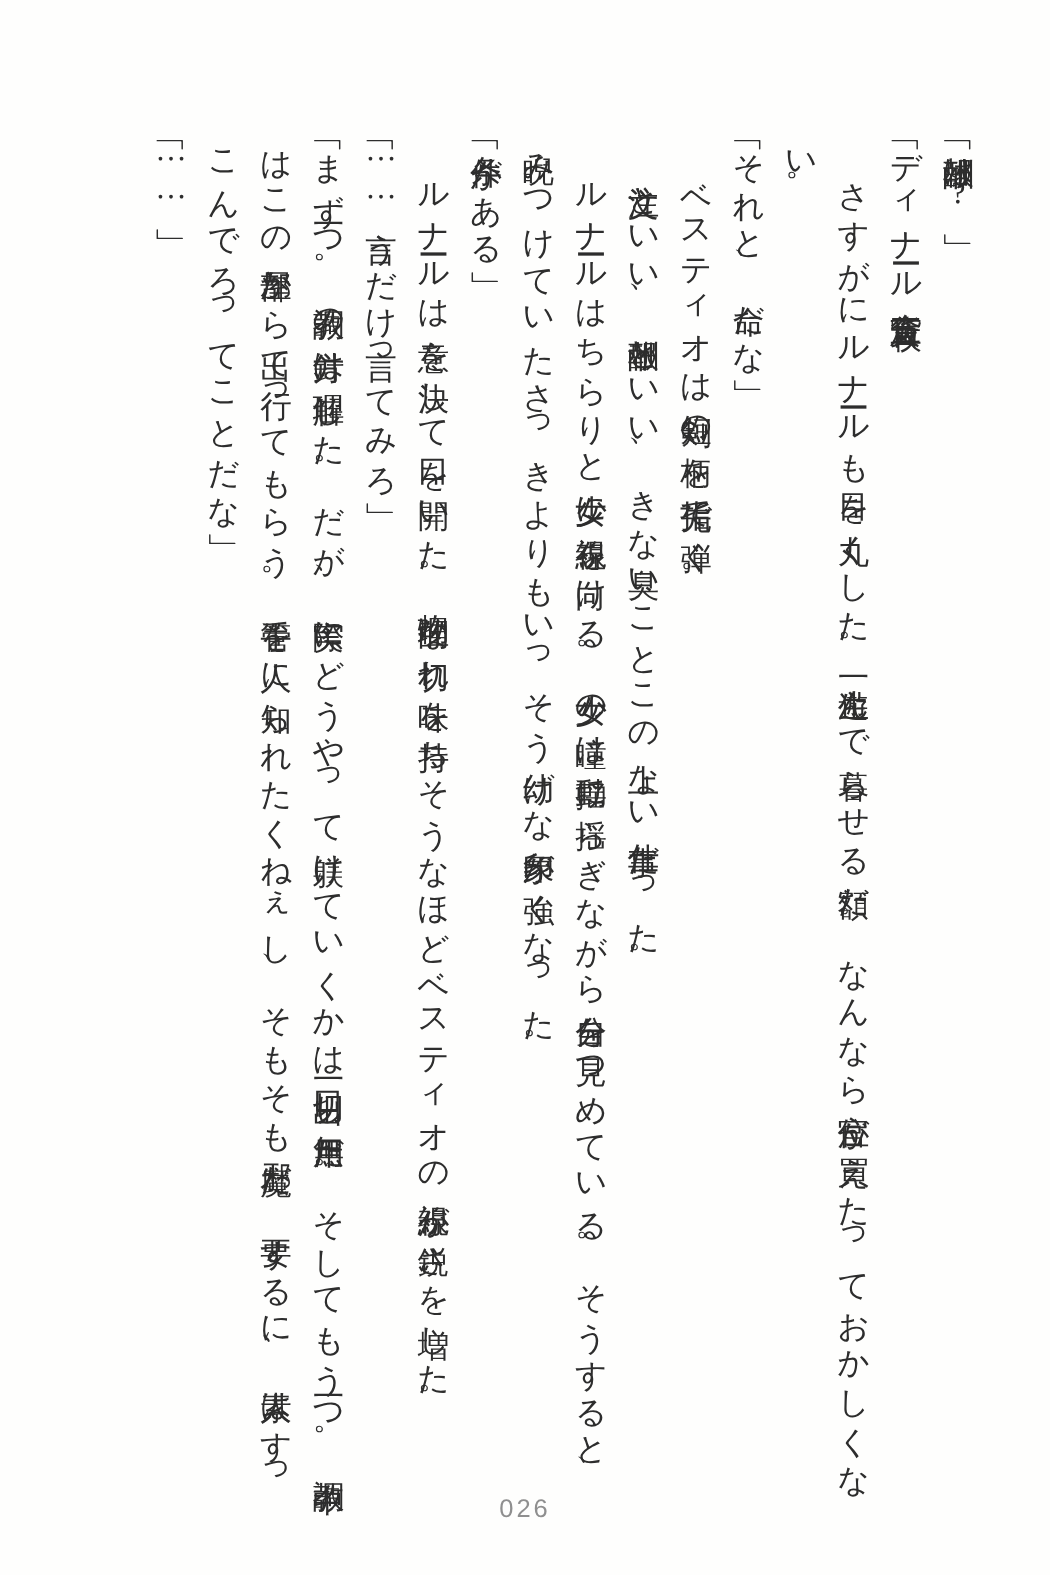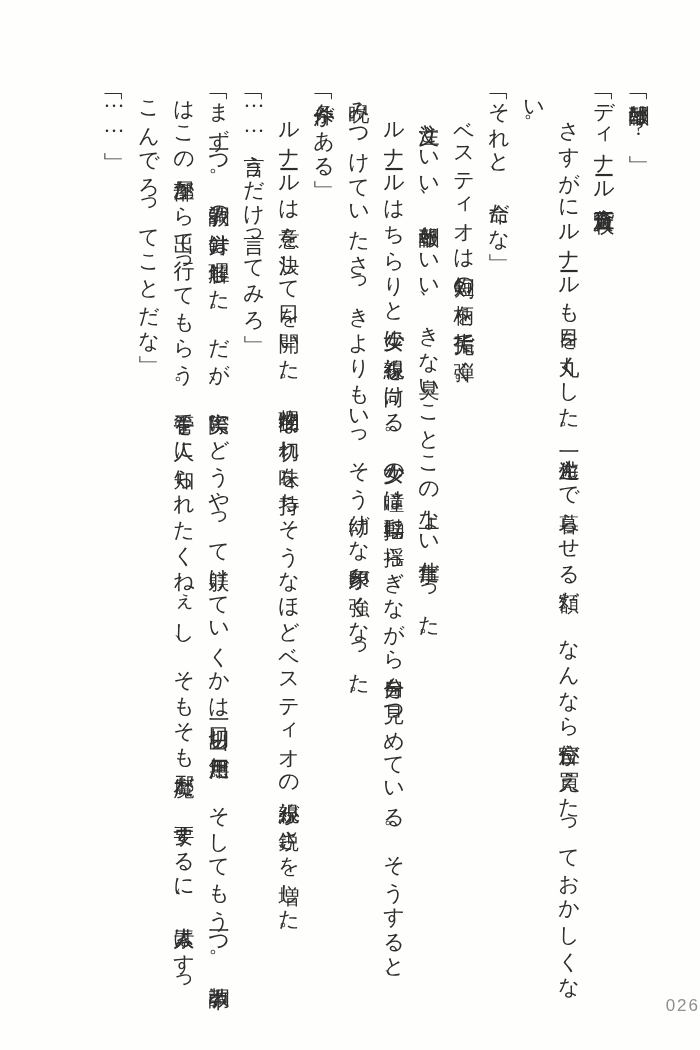--- a/index.html
+++ b/index.html
@@ -38,21 +38,21 @@
     padding: 0;
   }
   .para.indent {
     text-indent: 1em;
   }
   .page-number {
     position: absolute;
     bottom: 34px;
     left: 0;
     width: 100%;
-    text-align: right;
+    text-align: center;
     font-family: "Liberation Sans", "DejaVu Sans", sans-serif;
     font-size: 17px;
     letter-spacing: 2px;
     color: #8f8f8f;
   }
 </style>
 </head>
 <body>
 
 <div class="page">

